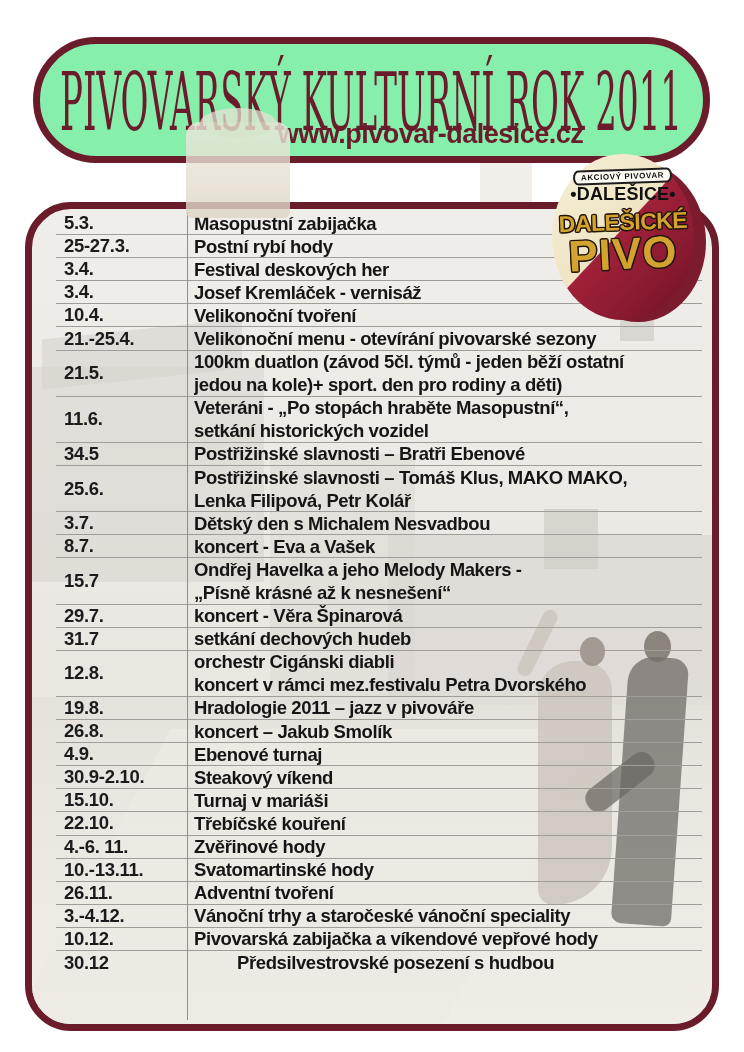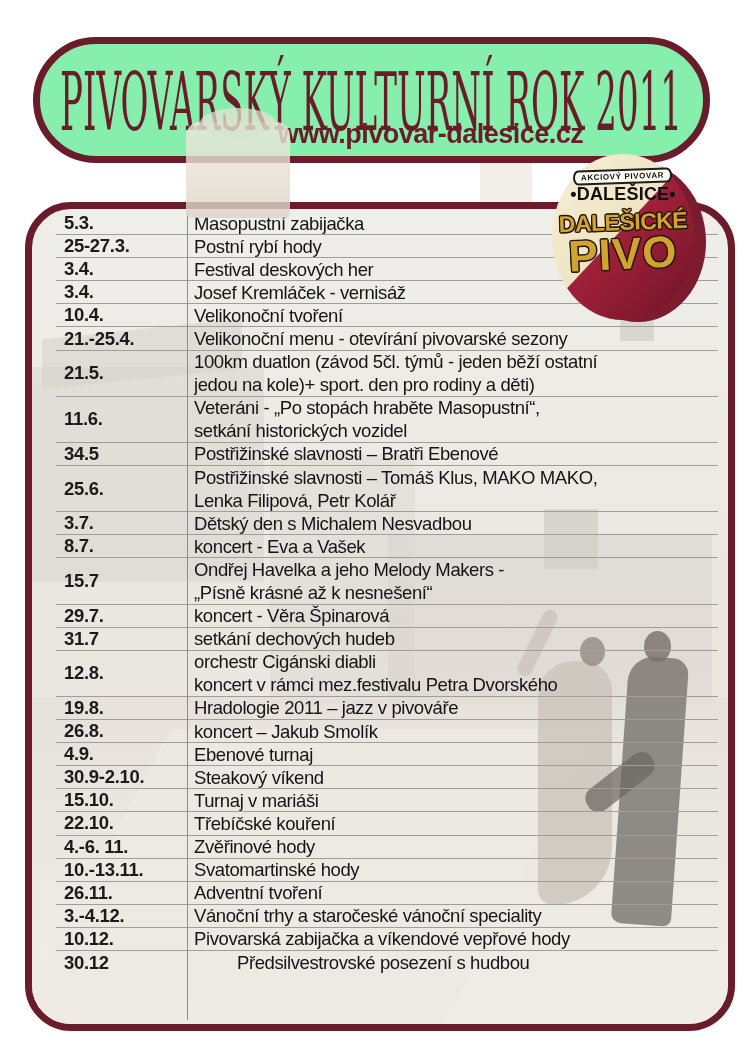--- a/index.html
+++ b/index.html
@@ -22,21 +22,21 @@
             background:#e9e2d5;border-radius:50%;opacity:.9;}
   .bg-bottle{position:absolute;left:480px;top:118px;width:52px;height:84px;z-index:4;
             background:#e8e3da;opacity:.55;border-radius:10px 10px 0 0;}
   .bg-bottle:before{content:"";position:absolute;left:16px;top:-26px;width:20px;height:28px;
             background:#e8e3da;border-radius:4px 4px 0 0;}
 
   
   .card{position:absolute;left:25px;top:202px;width:680px;height:815px;
         border:7px solid #6a1c2b;border-radius:46px;
         background:linear-gradient(180deg,#f0eeea 0%,#eae7e1 55%,#efece6 100%);
-        overflow:hidden;z-index:5;padding-left:16px;}
+        overflow:hidden;z-index:5;}
 
   
   .photo-layer{position:absolute;left:0;top:0;right:0;bottom:0;z-index:1;}
   .photo-layer div{position:absolute;}
   .ph-chimney{left:588px;top:0;width:34px;height:132px;background:#ccc8c2;opacity:.6;}
   .ph-chimney-cap{left:581px;top:0;width:48px;height:13px;background:#c2beb8;opacity:.65;}
   .ph-build-left{left:0;top:158px;width:232px;height:215px;background:#d6d2cc;opacity:.5;}
   .ph-roof-left{left:10px;top:120px;width:200px;height:50px;background:#cfcac4;opacity:.45;
                 transform:skewY(-6deg);}
   .ph-build-mid{left:238px;top:245px;width:145px;height:250px;background:#dcd8d2;opacity:.5;}
@@ -63,21 +63,21 @@
   .table{position:absolute;left:0;top:0;right:0;bottom:0;z-index:2;
          padding:3px 10px 0 24px;box-sizing:border-box;}
   .col-divider{position:absolute;left:155px;top:3px;bottom:4px;width:1px;
          background:#908d88;z-index:3;}
   .row{display:grid;grid-template-columns:138px 1fr;align-items:center;
        height:23.1px;border-bottom:1px solid #a19d98;box-sizing:border-box;}
   .row.double{height:46.2px;}
   .row:last-child{border-bottom:none;gap:43px;}
   .cell-date{padding-left:8px;font-weight:700;font-size:18.5px;color:#1b1b1b;
              letter-spacing:-0.3px;white-space:nowrap;}
-  .cell-event{font-weight:400;font-size:18.5px;color:#151515;line-height:23.1px;
+  .cell-event{font-weight:700;font-size:18.5px;color:#151515;line-height:23.1px;
              letter-spacing:-0.4px;white-space:pre-line;overflow:hidden;}
 
   
   .logo{position:absolute;left:552px;top:154px;width:156px;height:174px;z-index:30;}
   .logo-ring{position:absolute;left:18px;top:8px;width:136px;height:160px;border-radius:50%;
              background:#7c1a2e;}
   .logo-egg{position:absolute;left:0;top:0;width:142px;height:166px;border-radius:50%;
             background:linear-gradient(133deg,#f6efd8 0%,#efe5c4 47%,#a02039 47.5%,#8e1c33 68%,#6e1224 100%);
             text-align:center;}
   .logo-ribbon{display:inline-block;margin-top:15px;padding:1px 6px;background:#fdfbf2;

